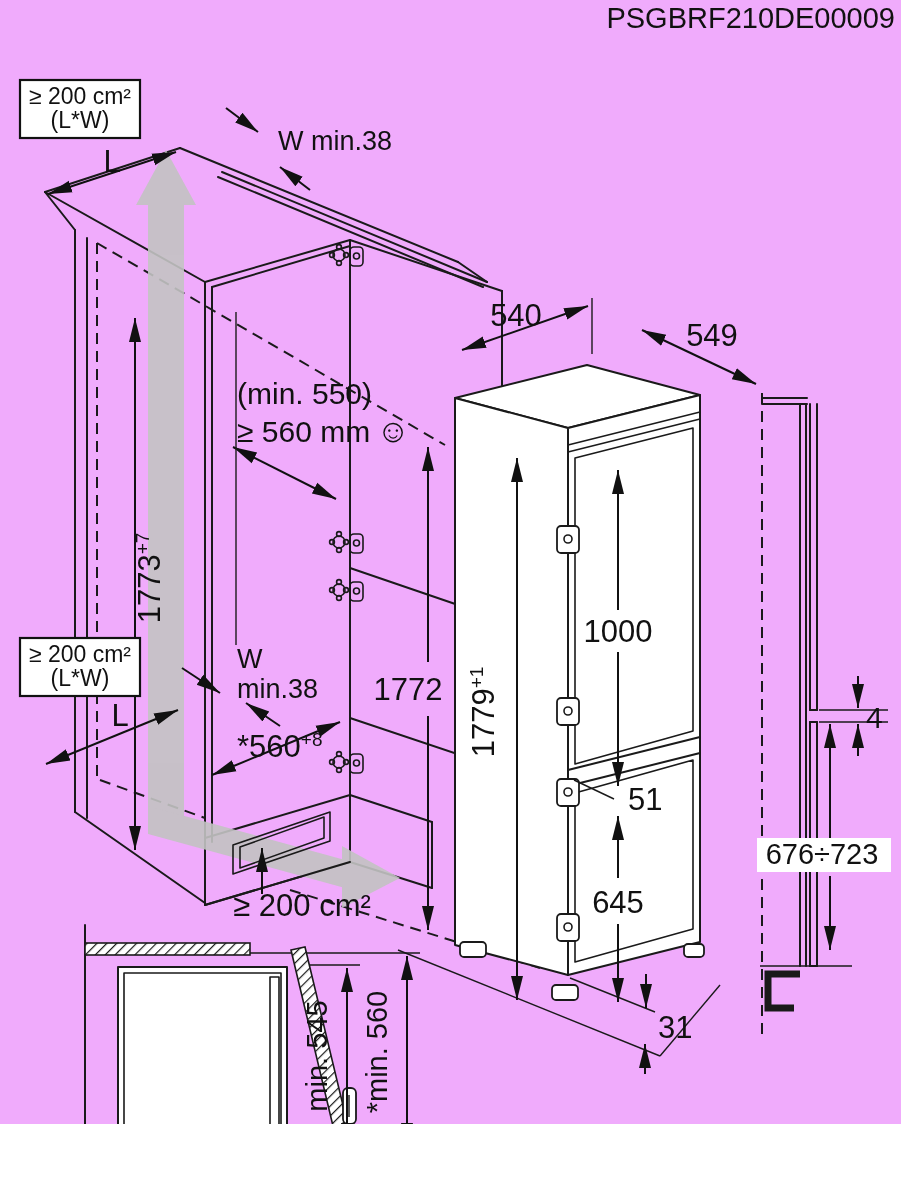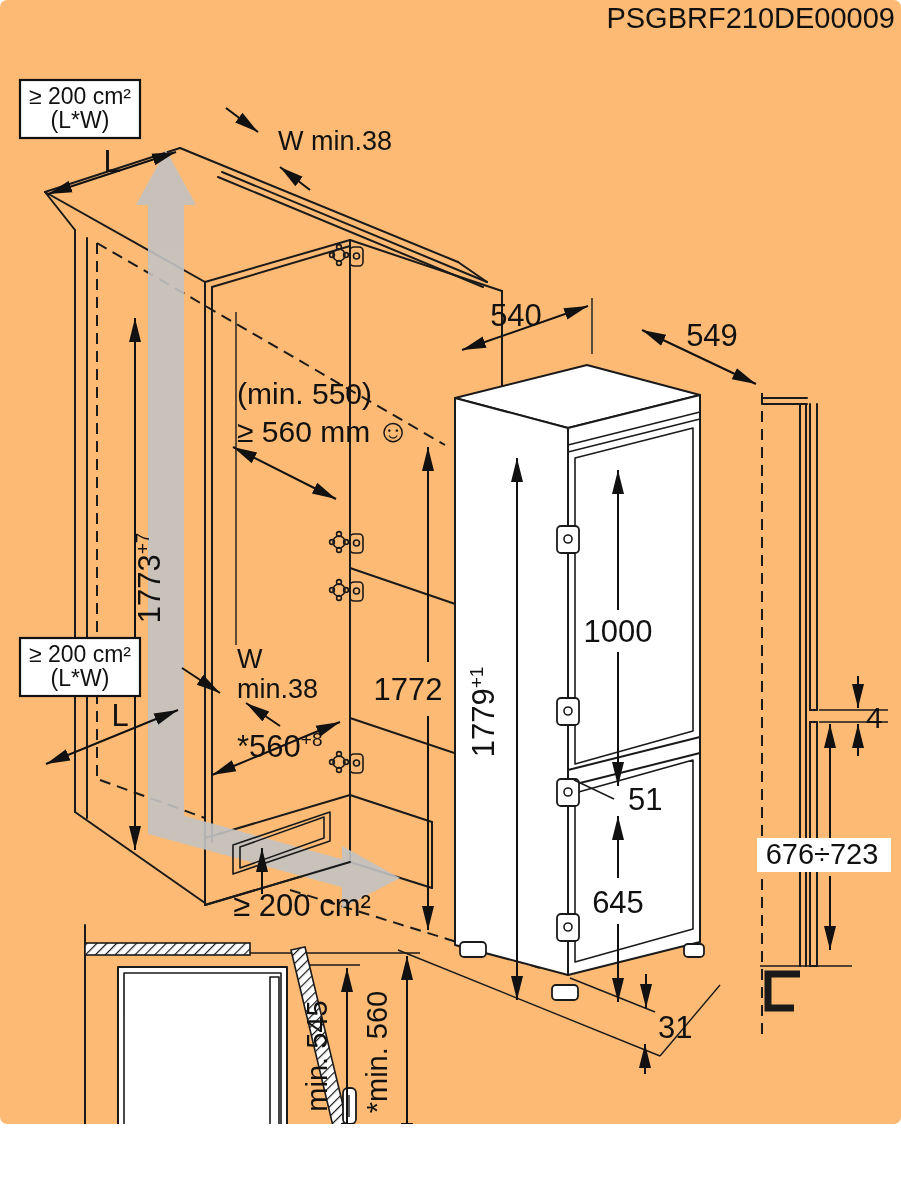--- a/index.html
+++ b/index.html
@@ -1,17 +1,17 @@
 <!DOCTYPE html>
 <html><head>
 <meta charset="utf-8">
 <style>
   html,body{margin:0;padding:0;background:#fff;}
-  .stage{position:relative;width:901px;height:1124px;background:#fdba74;overflow:hidden;
-         font-family:"Liberation Sans", sans-serif;border-radius:7px;}
+  .stage{position:relative;width:901px;height:1124px;background:#f0abfc;overflow:hidden;
+         font-family:"Liberation Sans", sans-serif;}
   svg{position:absolute;left:0;top:0;}
   svg text{fill:#111;font-family:"Liberation Sans", sans-serif;}
   .ln{stroke:#1a1a1a;stroke-width:2;fill:none;stroke-linecap:round;}
   .thin{stroke:#1a1a1a;stroke-width:1.4;fill:none;}
   .dash{stroke:#1a1a1a;stroke-width:2;fill:none;stroke-dasharray:11 7;}
   .dim{stroke:#111;stroke-width:2;fill:none;}
   .face{fill:#ffffff;stroke:#1a1a1a;stroke-width:2;stroke-linejoin:round;}
   .det{fill:none;stroke:#1a1a1a;stroke-width:1.6;stroke-linejoin:round;}
   .gray{fill:#c3c3c3;}
   .hatched{fill:url(#hatch);stroke:#1a1a1a;stroke-width:1.6;}

